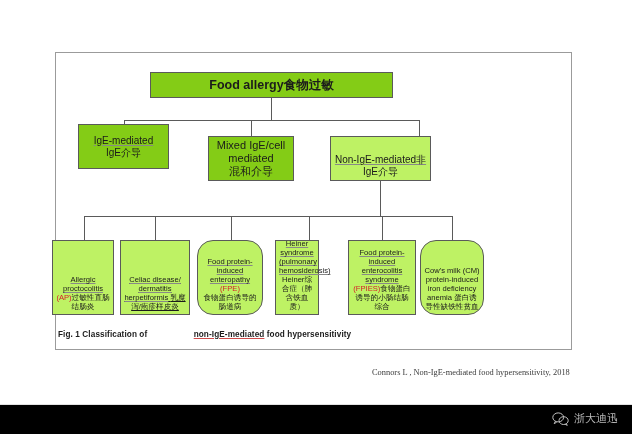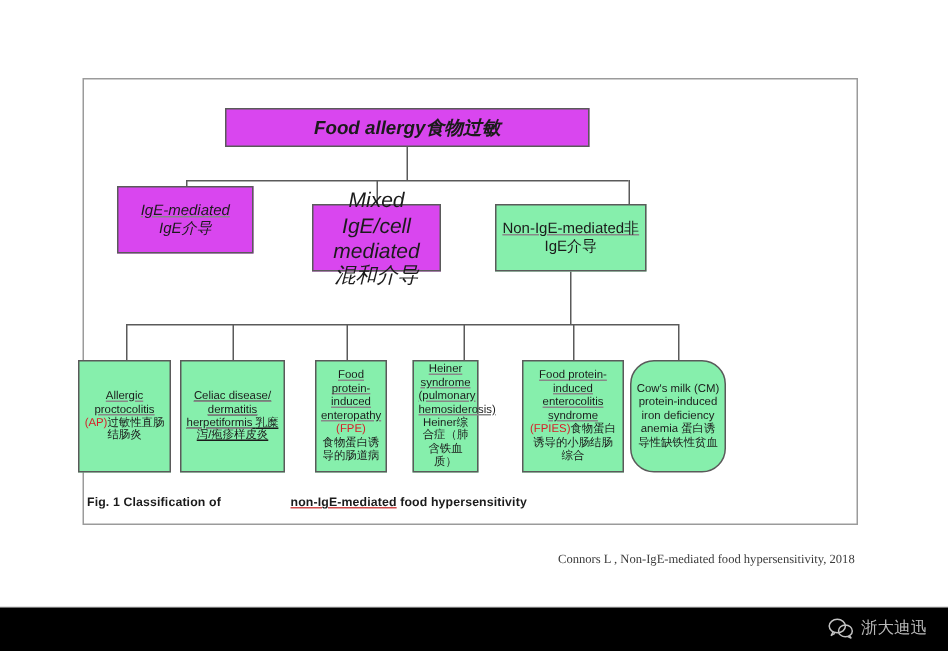--- a/index.html
+++ b/index.html
@@ -28,39 +28,39 @@
     border:1px solid #5a5a5a;
     display:flex;
     align-items:center;
     justify-content:center;
     text-align:center;
     color:#1b1b1b;
     line-height:1.18;
     padding:2px 3px;
   }
   .node .txt{display:block;width:100%;}
-  .cyan{background:#86efac;}
-  .white{background:#d946ef;font-style:italic;}
+  .cyan{background:#bef264;align-items:flex-end;}
+  .white{background:#84cc16;}
 
   
   #node-title{
     left:150px; top:72px; width:243px; height:26px;
     font-size:12.5px; font-weight:bold;
   }
 
   
   #node-ige{ left:78px;  top:124px; width:91px;  height:45px; font-size:10px;}
-  #node-mixed{ left:208px; top:136px; width:86px; height:45px; font-size:14px;}
+  #node-mixed{ left:208px; top:136px; width:86px; height:45px; font-size:11px;}
   #node-nonige{ left:330px; top:136px; width:101px; height:45px; font-size:10px;}
 
   
   .leaf{ top:240px; height:75px; font-size:7.6px; }
   #leaf-1{ left:52px;  width:62px; }
   #leaf-2{ left:120px; width:70px;text-decoration:underline; }
-  #leaf-3{ left:210px; width:48px; }
+  #leaf-3{ left:197px; width:66px;border-radius:16px; }
   #leaf-4{ left:275px; width:44px; }
   #leaf-5{ left:348px; width:68px; }
   #leaf-6{ left:420px; width:64px;border-radius:16px; }
 
   
   .ul{ text-decoration:underline; text-decoration-color:#888; }
   .red{ color:#d6202a; }
 
   
   .ln{position:absolute;background:#5a5a5a;}

